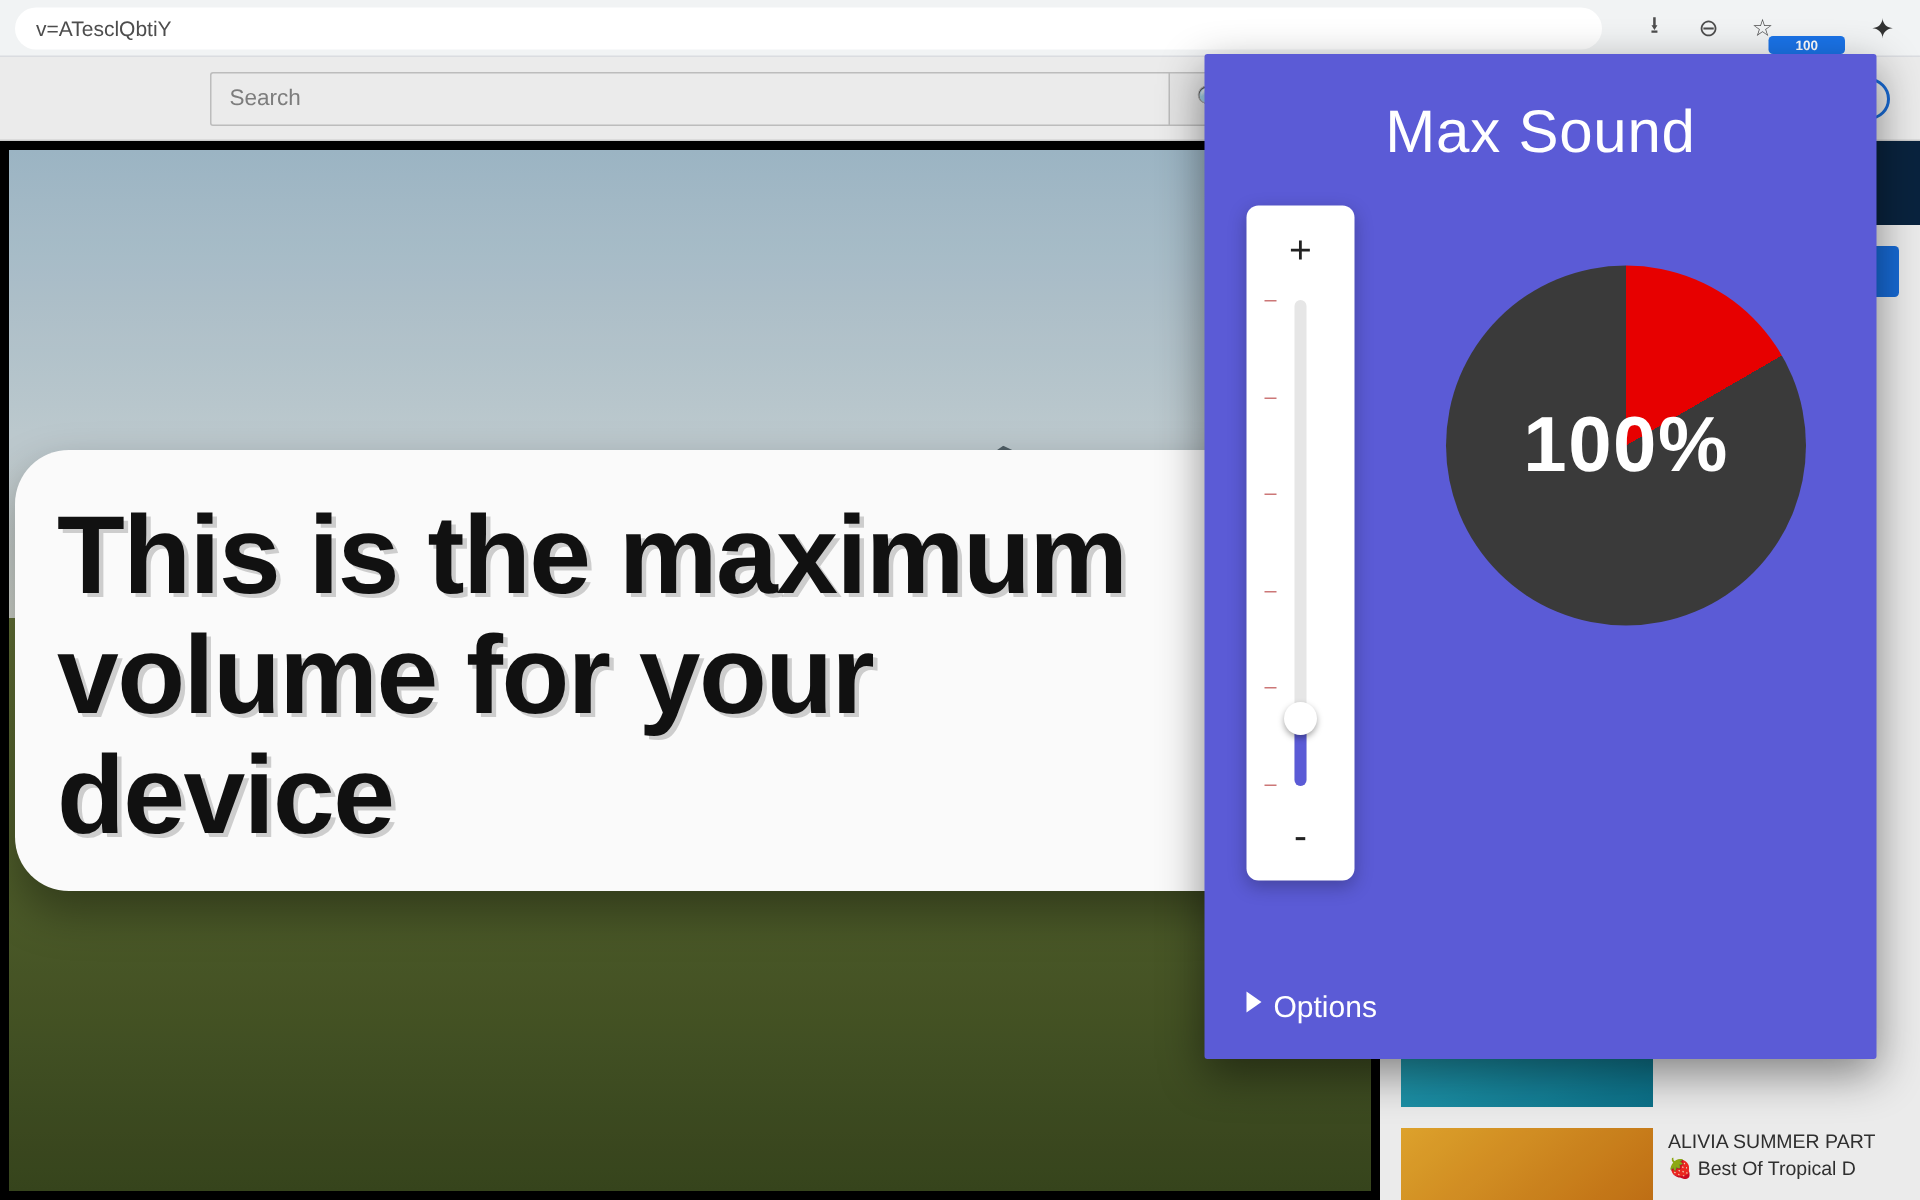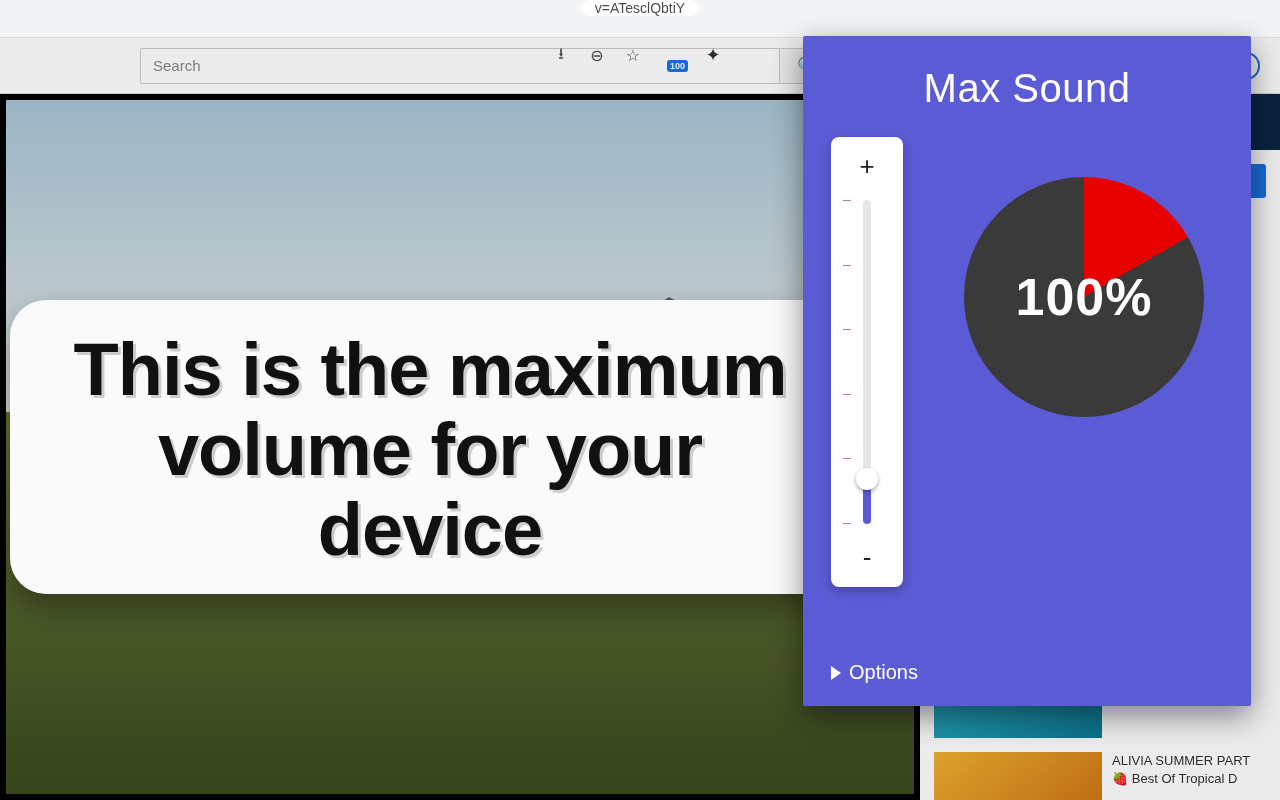--- a/index.html
+++ b/index.html
@@ -6,21 +6,21 @@
   html, body { width: 1280px; height: 800px; overflow: hidden; font-family: "Segoe UI", Arial, sans-serif; }
   body { background: #fff; }
 
   
   .addr-bar {
     height: 38px; width: 100%;
     background: #f1f3f4;
     display: flex; align-items: center;
     padding: 0 10px; gap: 26px;
     border-bottom: 1px solid #dadce0;
-    position: relative; z-index: 5; flex-direction: column;
+    position: relative; z-index: 5;
   }
   .addr-omnibox {
     flex: 1;
     background: #fff; border-radius: 20px; height: 28px;
     display: flex; align-items: center; padding: 0 14px;
     color: #4d4d4d; font-size: 14px;
   }
   .addr-actions { display: flex; align-items: center; gap: 18px; margin-right: 6px; }
   .addr-ico { width: 18px; height: 18px; color: #4d4d4d; display:flex;align-items:center;justify-content:center;font-size:16px;}
   .ext-badge {
@@ -29,21 +29,21 @@
   .ext-badge .semi {
     width: 26px; height: 26px; border-radius: 50%;
     background: #eee; position: relative; overflow:hidden;
   }
   .ext-badge .semi::before{
     content:""; position:absolute; inset:0 0 50% 0; background:#4caf50; border-radius:13px 13px 0 0;
   }
   .ext-badge .hundred{
     position:absolute; bottom:-4px; right:-2px;
     background:#1a73e8; color:#fff; font-size:9px; font-weight:700;
-    padding:1px 3px; border-radius:3px;
+    padding:1px 18px; border-radius:3px;
   }
   .puzzle-ico{font-size:18px;color:#333;}
 
   
   .dim {
     position: absolute; inset: 38px 0 0 0;
     background: rgba(0,0,0,0.08);
     pointer-events: none; z-index: 15;
   }
 
@@ -86,21 +86,20 @@
     background:linear-gradient(#5a6a72,#3a4a52);
     clip-path:polygon(0 100%,15% 30%,35% 55%,55% 10%,80% 50%,100% 20%,100% 100%);
   }
 
   
   .caption-card{
     position:absolute;left:10px;top:300px;width:840px;
     background:#fafafa;border-radius:36px;padding:30px 28px 24px;
     box-shadow:0 14px 30px rgba(0,0,0,0.35);
     z-index:20;
-    text-align:center;
   }
   .caption-card .txt{
     font-family:"Comic Sans MS","Segoe UI",sans-serif;
     font-weight:900;font-size:74px;line-height:1.08;color:#111;
     text-shadow:3px 3px 0 rgba(0,0,0,0.18);
     letter-spacing:-1px;
   }
 
   
   .sidebar{
@@ -150,21 +149,21 @@
   .gauge{width:240px;height:240px;border-radius:50%;position:relative;
     background:conic-gradient(#e70000 0deg 60deg,#3a3a3a 60deg 360deg);
   }
   .gauge .pct{
     position:absolute;inset:0;display:flex;align-items:center;justify-content:center;
     font-size:52px;font-weight:700;color:#fff;letter-spacing:1px;
     font-family:"Segoe UI Light","Segoe UI",sans-serif;
   }
 
   .options-row{
-    align-self:flex-start;display:flex;align-items:center;gap:8px;
+    align-self:flex-start;display:flex;align-items:flex-start;gap:8px;
     font-size:20px;font-weight:400;cursor:pointer;margin-top:18px;
   }
   .tri{width:0;height:0;border-left:10px solid #fff;border-top:7px solid transparent;border-bottom:7px solid transparent;}
 </style>
 </head>
 <body>
 
 <div class="addr-bar">
   <div class="addr-omnibox">
     <span>v=ATesclQbtiY</span>

